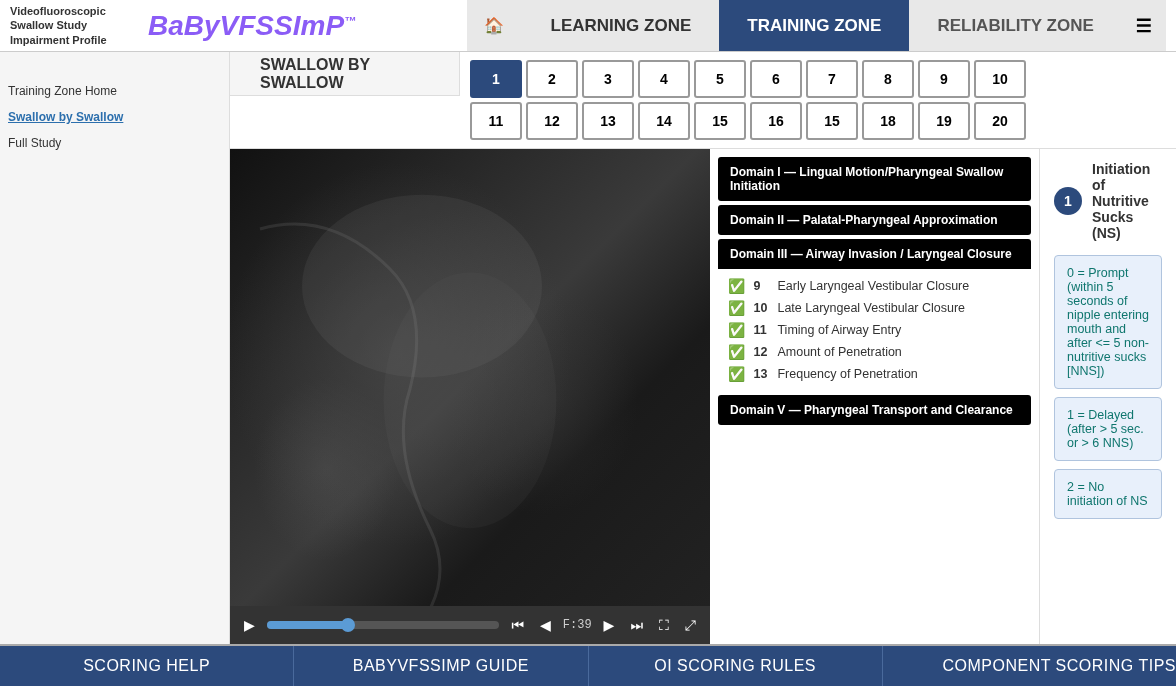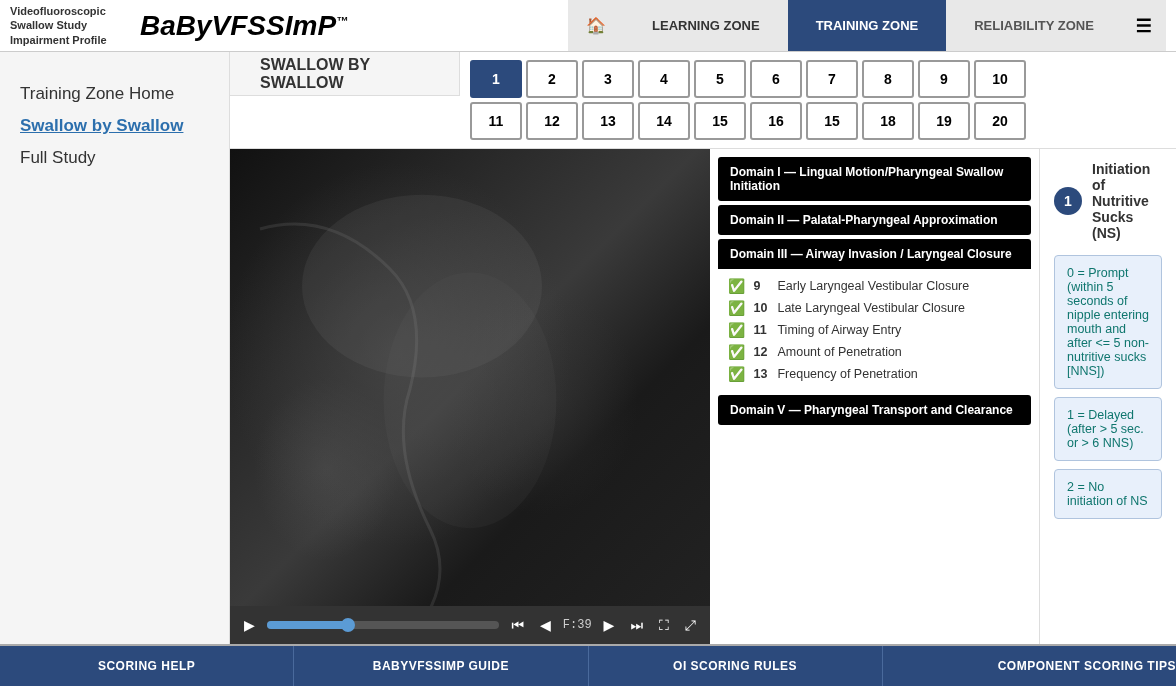--- a/index.html
+++ b/index.html
@@ -17,35 +17,36 @@
     .header-logo-text {
       font-size: 11px;
       font-weight: bold;
       color: #333;
       line-height: 1.3;
       max-width: 130px;
     }
     .header-brand {
       font-size: 28px;
       font-weight: bold;
-      color: #000000;
+      color: #8b5cf6;
+      margin-left: 8px;
       font-style: italic;
     }
     .header-brand sup { font-size: 12px; }
     .nav-tabs {
       display: flex;
       margin-left: auto;
       height: 100%;
     }
     .nav-tab {
       display: flex;
       align-items: center;
       justify-content: center;
       padding: 0 28px;
-      font-size: 13px;
+      font-size: 17px;
       font-weight: bold;
       cursor: pointer;
       border: none;
       background: transparent;
       height: 100%;
     }
     .nav-tab.home-tab {
       background: #e8e8e8;
       font-size: 16px;
       padding: 0 18px;
@@ -63,22 +64,22 @@
 
     
     .sidebar {
       width: 230px;
       background: #f5f5f5;
       border-right: 1px solid #ddd;
       padding: 12px 0;
       flex-shrink: 0;
     }
     .sidebar-item {
-      padding: 6px 20px;
-      font-size: 17px;
+      padding: 6px 8px;
+      font-size: 12px;
       color: #333;
       cursor: pointer;
     }
     .sidebar-item.active { color: #2c6fad; text-decoration: underline; font-weight: bold; }
     .sidebar-item.normal { color: #333; font-weight: normal; }
 
     
     .content-area {
       display: flex;
       flex: 1;
@@ -309,22 +310,22 @@
     .bottom-toolbar {
       height: 42px;
       display: flex;
       border-top: 2px solid #aaa;
     }
     .bottom-btn {
       flex: 1;
       background: #2c4a7c;
       color: #fff;
       border: none;
-      font-size: 12px;
-      font-weight: bold;
+      font-size: 16px;
+      font-weight: normal;
       cursor: pointer;
       border-right: 1px solid #4a6a9c;
       text-transform: uppercase;
       letter-spacing: 0.5px;
     }
     .bottom-btn:last-child { border-right: none; text-align: right; }
 
     
     .sidebar-title-row {
       padding: 4px 20px 10px 20px;

